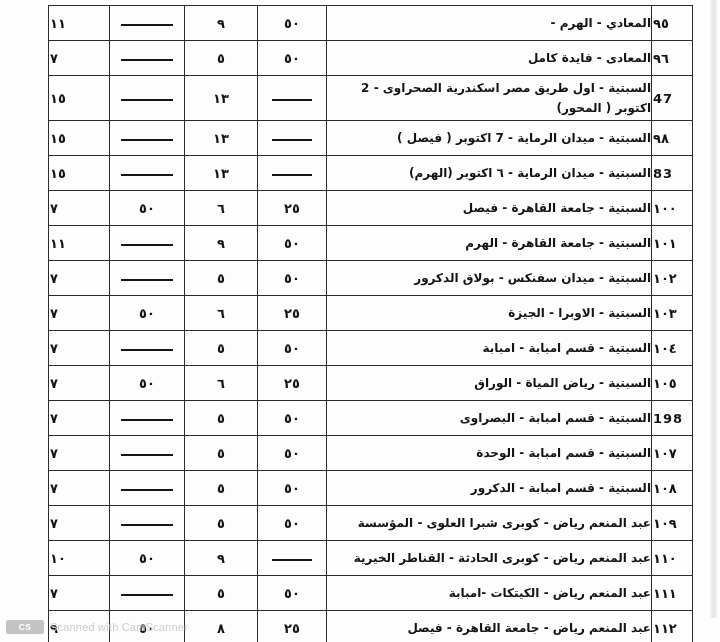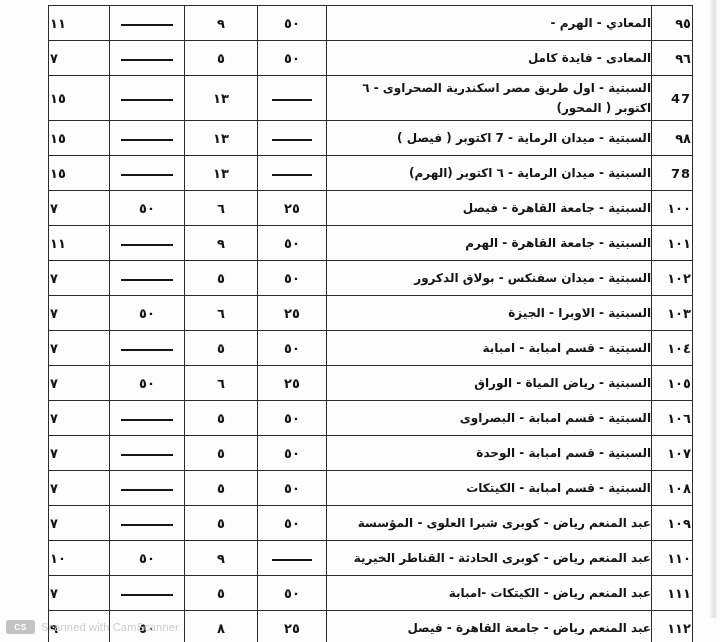--- a/index.html
+++ b/index.html
@@ -36,21 +36,21 @@
     border:1.8px solid #2b2b2b;
     height:30px;
     vertical-align:middle;
     color:#141414;
     font-weight:bold;
     font-size:13px;
     overflow:hidden;
   }
   td.num{
     width:38px;
-    text-align:right;
+    text-align:left;
     letter-spacing:1px;
   }
   td.name{
     width:320px;
     text-align:right;
     padding:2px 0 2px 4px;
     line-height:20px;
     font-size:12px;
   }
   td.v1{width:66px;text-align:center;}
@@ -68,21 +68,21 @@
   td.v3 .dash{width:72%;}
   
   .watermark{
     position:absolute;
     left:6px;top:620px;
     display:flex;align-items:center;gap:6px;
     font-family:"Liberation Sans", sans-serif;
   }
   .cs-badge{
     display:flex;align-items:center;justify-content:center;
-    width:29px;height:14px;
+    width:38px;height:14px;
     background:#c3c3c3;
     border-radius:2.5px;
     color:#ffffff;
     font-size:8.5px;font-weight:bold;
     letter-spacing:0.3px;
   }
   .cs-text{
     color:#cccccc;
     font-size:11px;
     letter-spacing:0.2px;
@@ -108,36 +108,36 @@
           <tr>
             <td class="num">٩٦</td>
             <td class="name">المعادى - فايدة كامل</td>
             <td class="v1">٥٠</td>
             <td class="v2">٥</td>
             <td class="v3"><span class="dash"></span></td>
             <td class="v4">٧</td>
           </tr>
           <tr>
             <td class="num">47</td>
-            <td class="name">السبتية - اول طريق مصر اسكندرية الصحراوى - ٦ اكتوبر ( المحور)</td>
+            <td class="name">السبتية - اول طريق مصر اسكندرية الصحراوى - 2 اكتوبر ( المحور)</td>
             <td class="v1"><span class="dash"></span></td>
             <td class="v2">١٣</td>
             <td class="v3"><span class="dash"></span></td>
             <td class="v4">١٥</td>
           </tr>
           <tr>
             <td class="num">٩٨</td>
             <td class="name">السبتية - ميدان الرماية - 7 اكتوبر ( فيصل )</td>
             <td class="v1"><span class="dash"></span></td>
             <td class="v2">١٣</td>
             <td class="v3"><span class="dash"></span></td>
             <td class="v4">١٥</td>
           </tr>
           <tr>
-            <td class="num">78</td>
+            <td class="num">83</td>
             <td class="name">السبتية - ميدان الرماية - ٦ اكتوبر (الهرم)</td>
             <td class="v1"><span class="dash"></span></td>
             <td class="v2">١٣</td>
             <td class="v3"><span class="dash"></span></td>
             <td class="v4">١٥</td>
           </tr>
           <tr>
             <td class="num">١٠٠</td>
             <td class="name">السبتية - جامعة القاهرة - فيصل</td>
             <td class="v1">٢٥</td>
@@ -179,38 +179,38 @@
           </tr>
           <tr>
             <td class="num">١٠٥</td>
             <td class="name">السبتية - رياض المياة - الوراق</td>
             <td class="v1">٢٥</td>
             <td class="v2">٦</td>
             <td class="v3">٥٠</td>
             <td class="v4">٧</td>
           </tr>
           <tr>
-            <td class="num">١٠٦</td>
+            <td class="num">198</td>
             <td class="name">السبتية - قسم امبابة - البصراوى</td>
             <td class="v1">٥٠</td>
             <td class="v2">٥</td>
             <td class="v3"><span class="dash"></span></td>
             <td class="v4">٧</td>
           </tr>
           <tr>
             <td class="num">١٠٧</td>
             <td class="name">السبتية - قسم امبابة - الوحدة</td>
             <td class="v1">٥٠</td>
             <td class="v2">٥</td>
             <td class="v3"><span class="dash"></span></td>
             <td class="v4">٧</td>
           </tr>
           <tr>
             <td class="num">١٠٨</td>
-            <td class="name">السبتية - قسم امبابة - الكيتكات</td>
+            <td class="name">السبتية - قسم امبابة - الدكرور</td>
             <td class="v1">٥٠</td>
             <td class="v2">٥</td>
             <td class="v3"><span class="dash"></span></td>
             <td class="v4">٧</td>
           </tr>
           <tr>
             <td class="num">١٠٩</td>
             <td class="name">عبد المنعم رياض - كوبرى شبرا العلوى - المؤسسة</td>
             <td class="v1">٥٠</td>
             <td class="v2">٥</td>

